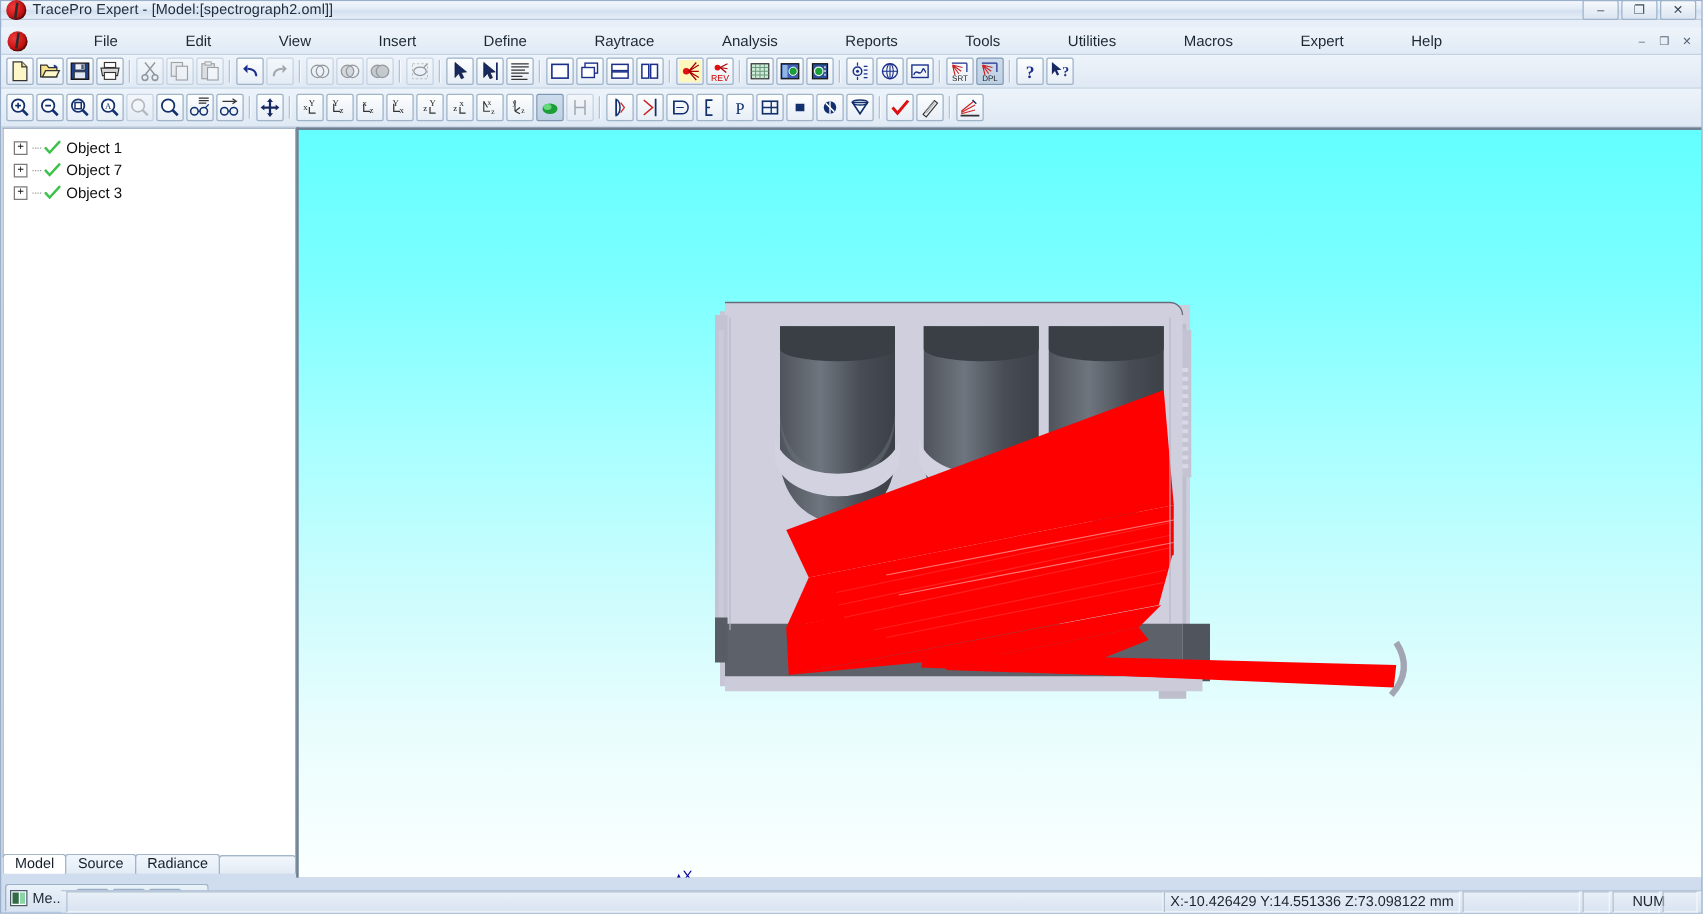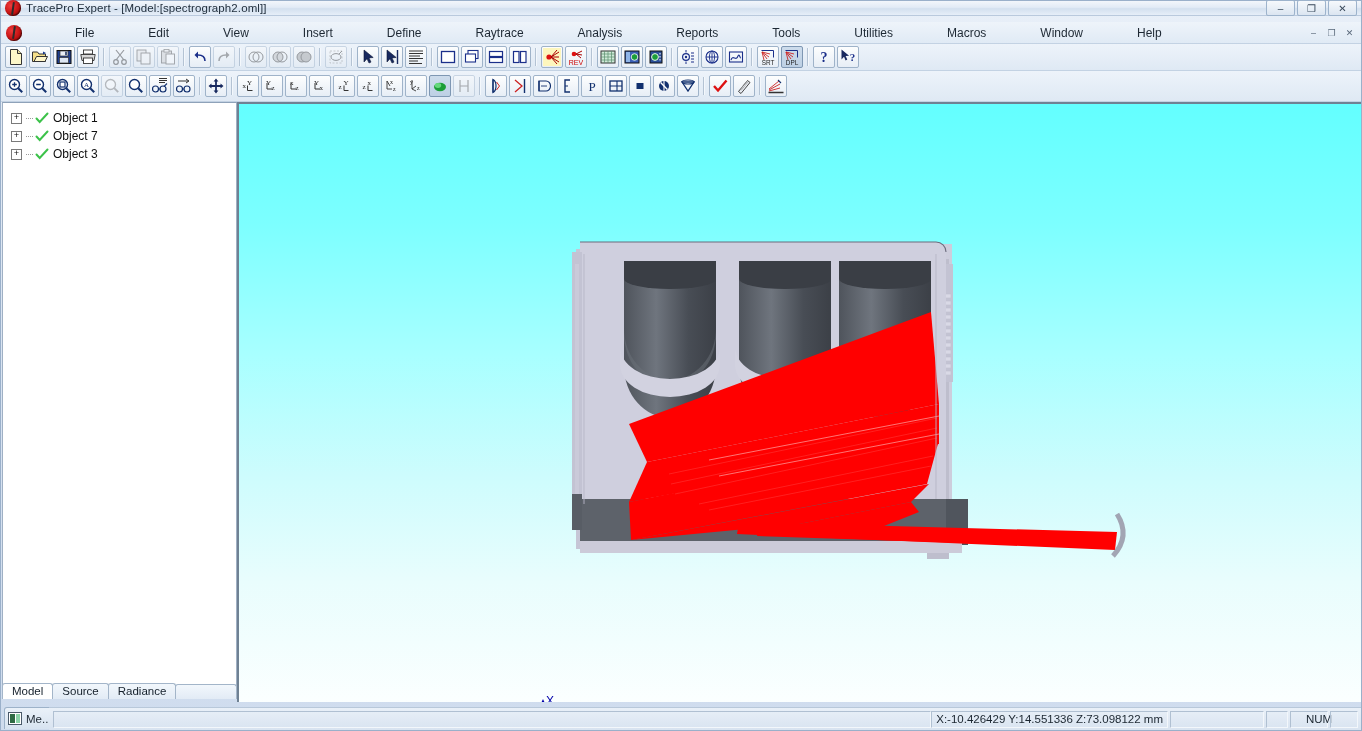--- a/index.html
+++ b/index.html
@@ -184,21 +184,21 @@
   .mdi-child .cbtn {
     width:26px; height:16px; margin-left:3px;
     background: linear-gradient(to bottom,#f8fbfd,#dde8f3);
     border:1px solid #9ab0c8; border-radius:2px;
     display:flex; align-items:center; justify-content:center;
     font-size:9px; color:#2d3c4c;
   }
 
   
   .statusbar {
-    position:absolute; left:0; right:0; bottom:0; height:23px;
+    position:absolute; left:0; right:0; bottom:0; height:18px;
     background: linear-gradient(to bottom,#e9f0f8,#d8e3f0);
     border-top:1px solid #b8c8da;
     display:flex; align-items:center;margin-left:48px;
   }
   .status-pane {
     height:17px; display:flex; align-items:center;
     border:1px solid #b0c0d2; border-right-color:#f3f7fb; border-bottom-color:#f3f7fb;
     background:transparent;
     font-size:11.5px; color:#1b2630;
     padding:0 4px; white-space:nowrap;
@@ -237,21 +237,21 @@
     <div class="menu-item">Edit</div>
     <div class="menu-item">View</div>
     <div class="menu-item">Insert</div>
     <div class="menu-item">Define</div>
     <div class="menu-item">Raytrace</div>
     <div class="menu-item">Analysis</div>
     <div class="menu-item">Reports</div>
     <div class="menu-item">Tools</div>
     <div class="menu-item">Utilities</div>
     <div class="menu-item">Macros</div>
-    <div class="menu-item">Window</div>
+    <div class="menu-item">Expert</div>
     <div class="menu-item">Help</div>
     <div class="mdi-btns">
       <div class="mdi-btn">–</div>
       <div class="mdi-btn">❐</div>
       <div class="mdi-btn">✕</div>
     </div>
   </div>
 
   <div class="toolbar" id="toolbar1">
 

